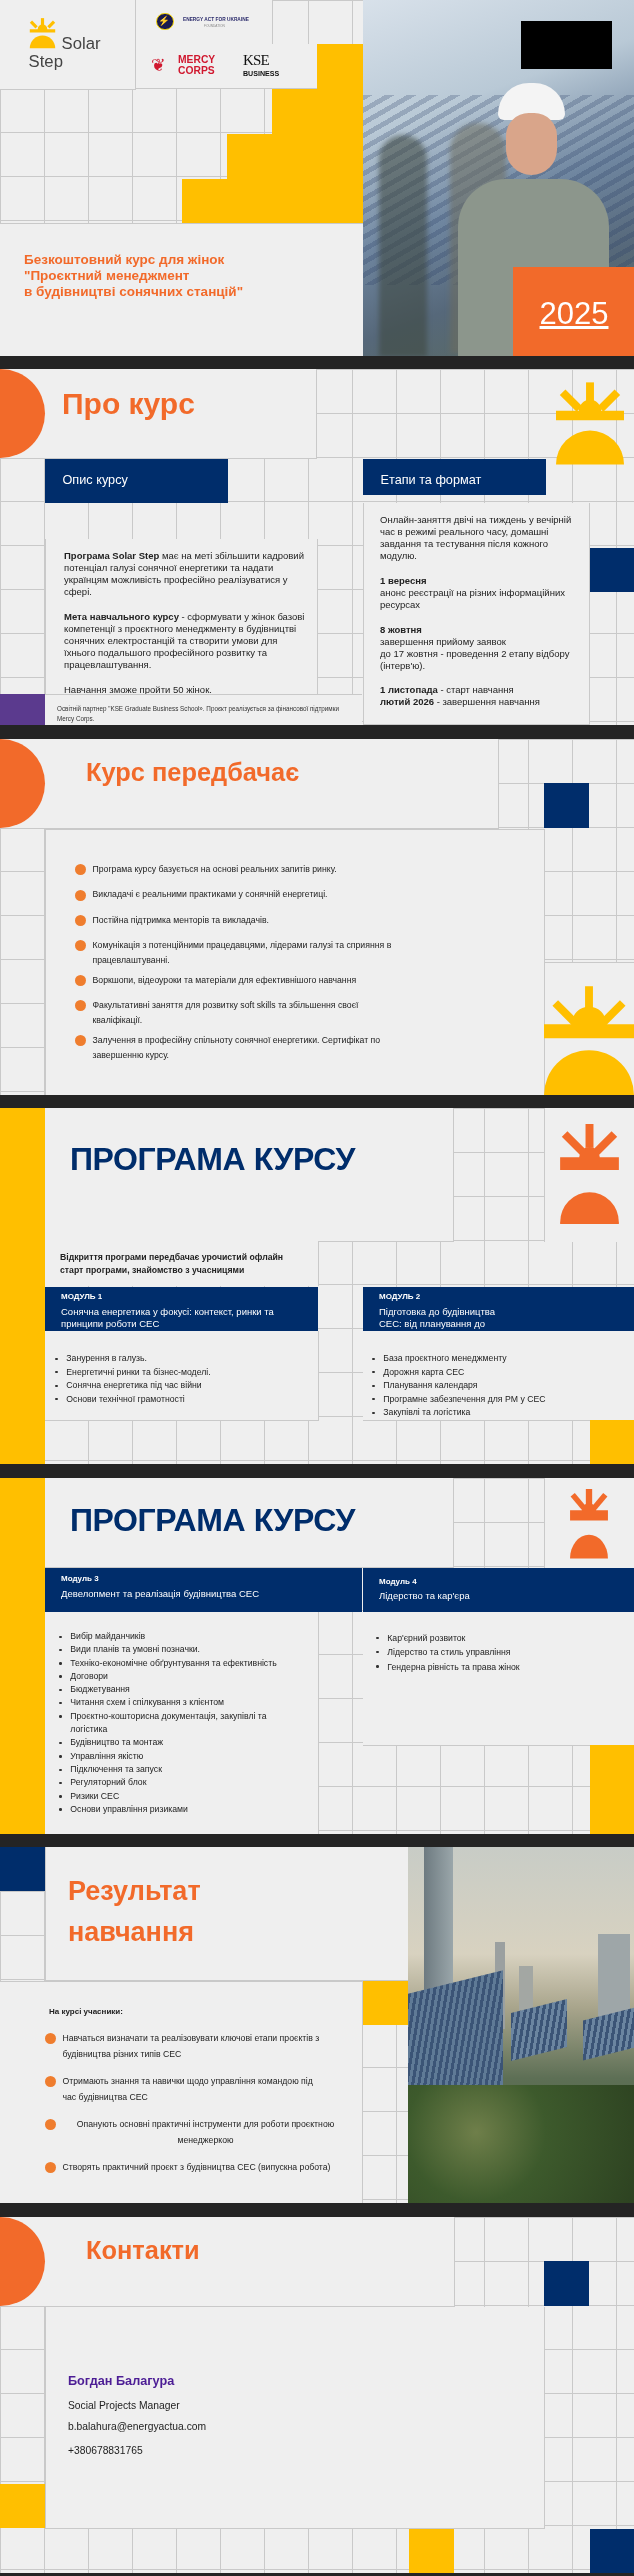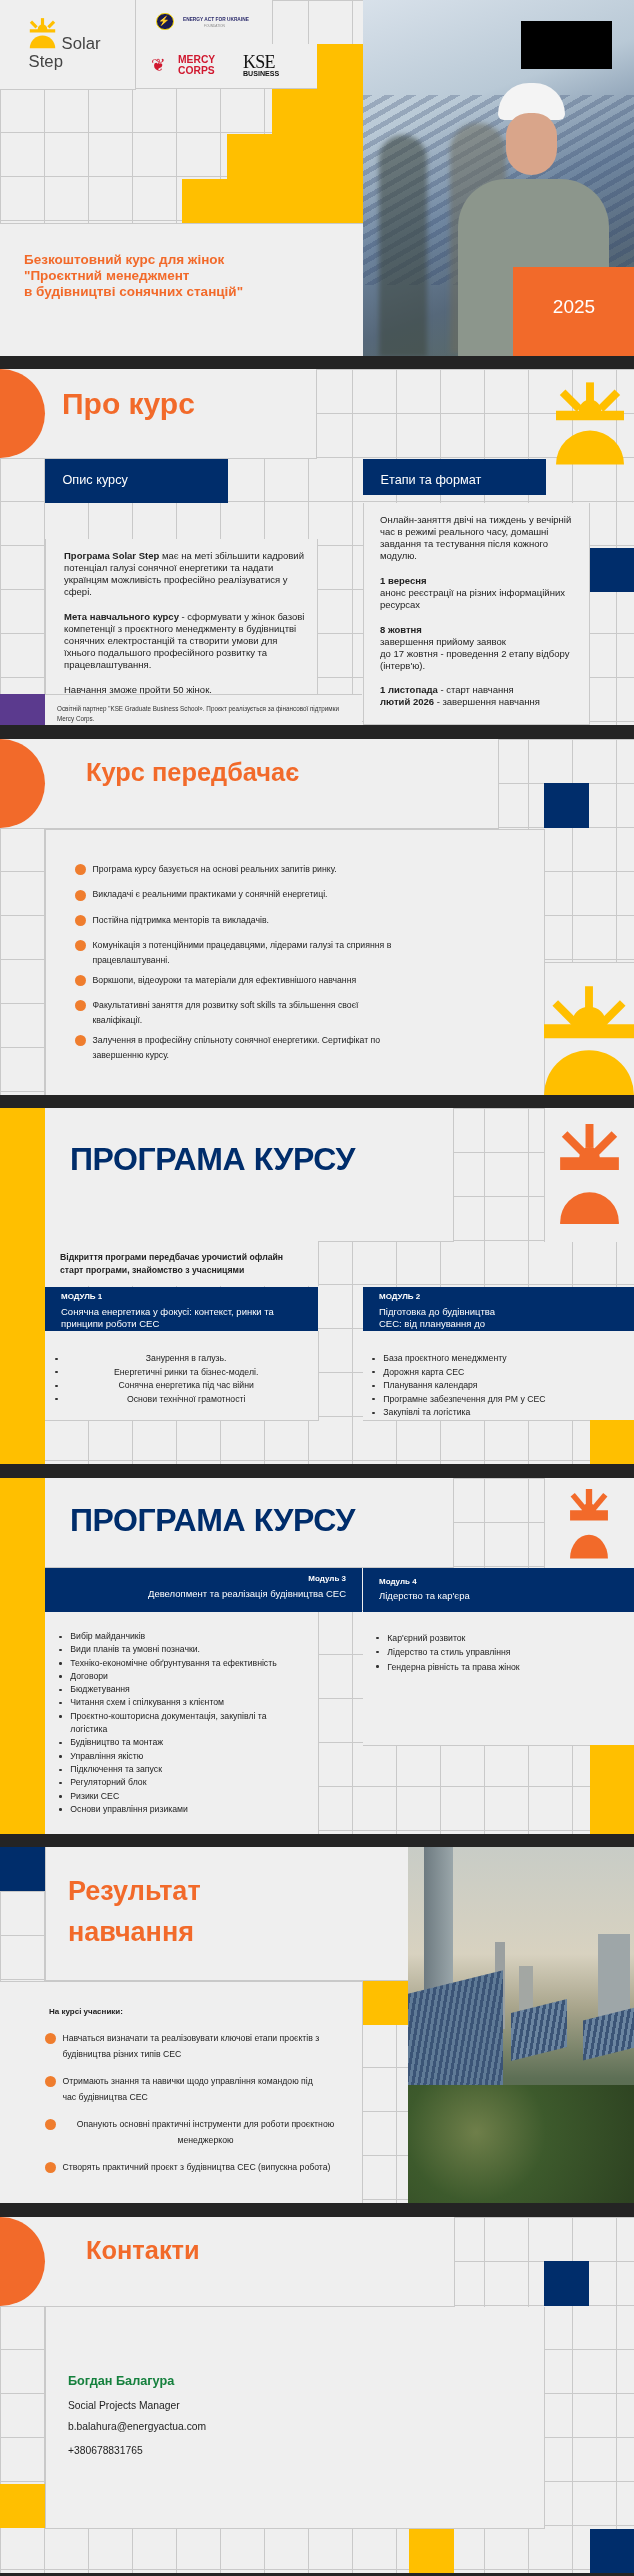--- a/index.html
+++ b/index.html
@@ -60,41 +60,41 @@
     <span style="position:absolute;left:0;top:0;width:17.5px;height:17.5px;border-radius:50%;background:#1a1a4e;border:1.6px solid #ffdd00;box-sizing:border-box;color:#ffdd00;font-size:9.5px;text-align:center;line-height:14.3px;">⚡</span>
     <span style="position:absolute;left:27px;top:4.8px;font-size:4.8px;font-weight:bold;color:#2b2b6b;white-space:nowrap;">ENERGY ACT FOR UKRAINE</span>
     <span style="position:absolute;left:48px;top:11px;font-size:3.2px;color:#888;">FOUNDATION</span>
   </div>
   <div style="position:absolute;left:151px;top:52px;width:71px;height:28.6px;">
     <span style="position:absolute;left:0;top:1.6px;color:#d0182f;font-size:17.5px;line-height:22px;">❦</span>
     <span style="position:absolute;left:27px;top:3.2px;font-size:10.3px;font-weight:bold;color:#d0182f;line-height:10.3px;">MERCY</span>
     <span style="position:absolute;left:27px;top:14.3px;font-size:10.3px;font-weight:bold;color:#d0182f;line-height:10.3px;">CORPS</span>
   </div>
   <div style="position:absolute;left:243px;top:52px;width:56px;height:28.6px;">
-    <span style="position:absolute;left:0;top:0;font-family:'Liberation Serif',serif;font-size:18px;color:#111;letter-spacing:-0.8px;">KSE</span>
+    <span style="position:absolute;left:0;top:0;font-family:'Liberation Serif',serif;font-size:15px;color:#111;letter-spacing:-0.8px;">KSE</span>
     <span style="position:absolute;left:0;top:17.5px;font-size:7.1px;font-weight:bold;color:#111;">BUSINESS</span>
   </div>
 
   <div style="position:absolute;left:24px;top:252px;color:#f26a2a;font-weight:bold;font-size:13.5px;line-height:16px;">
     <div>Безкоштовний курс для жінок</div>
     <div>"Проєктний менеджмент</div>
     <div>в будівництві сонячних станцій"</div>
   </div>
 
   <div style="position:absolute;left:363px;top:0;width:272px;height:356px;background:linear-gradient(160deg,#d8e1ea 0%,#b9c9d6 30%,#6f86a0 55%,#56687a 75%,#5a6a5a 100%);overflow:hidden;">
     <div style="position:absolute;left:0;top:95px;width:272px;height:190px;background:repeating-linear-gradient(150deg,rgba(40,60,100,0.25) 0 4.8px,transparent 4.8px 11px);"></div>
     <div style="position:absolute;left:16px;top:135px;width:48px;height:222px;background:rgba(60,70,60,0.55);border-radius:24px 24px 0 0;filter:blur(2.4px);"></div>
     <div style="position:absolute;left:87px;top:123px;width:56px;height:230px;background:rgba(110,110,95,0.55);border-radius:28px 28px 0 0;filter:blur(2.4px);"></div>
     <div style="position:absolute;left:135px;top:83px;width:67px;height:37px;background:#f4f4f4;border-radius:33px 33px 6.3px 6.3px;"></div>
     <div style="position:absolute;left:143px;top:113px;width:51px;height:62px;background:#d9a58a;border-radius:24px 24px 27px 27px;"></div>
     <div style="position:absolute;left:95px;top:179px;width:151px;height:178px;background:#8c968c;border-radius:48px 48px 0 0;"></div>
   </div>
   <div class="blk" style="left:521px;top:20.6px;width:91px;height:48px;background:#000;"></div>
   <div class="blk orange" style="left:513px;top:267px;width:122px;height:89px;">
-    <span style="position:absolute;left:0;right:0;top:28.6px;text-align:center;color:#fff;font-size:19px;">2025</span>
+    <span style="position:absolute;left:0;right:0;top:28.6px;text-align:center;color:#fff;font-size:31px;text-decoration:underline;">2025</span>
   </div>
 </section>
 
 <section class="slide" style="top:369px;">
   <div class="grid"></div>
   <div class="panel" style="left:0;top:0;width:317px;height:90px;border:none;border-right:0.8px solid #c9c9c9;border-bottom:0.8px solid #c9c9c9;"></div>
   <div class="blk orange" style="left:-44px;top:0;width:89px;height:89px;border-radius:50%;"></div>
   <div class="ttl-or" style="left:62px;top:17.5px;font-size:30px;">Про курс</div>
 
   <svg class="sun" width="68" height="83" viewBox="0 0 86 104" style="left:556px;top:12.7px;">
@@ -183,21 +183,21 @@
     <path d="M0 124 A37 38 0 0 1 74 124 V126 H0 Z" fill="#f26a2a"></path>
   </svg>
   <div class="panel" style="left:45px;top:133px;width:274px;height:45px;border:none;border-right:0.8px solid #c9c9c9;"></div>
   <div class="txt" style="left:60px;top:143px;width:238px;font-size:8.7px;font-weight:bold;line-height:12.7px;">Відкриття програми передбачає урочистий офлайн старт програми, знайомство з учасницями</div>
 
   <div class="modhead" style="left:45px;top:179px;width:273px;height:44px;">
     <div class="lbl">МОДУЛЬ 1</div>
     <div class="nm">Сонячна енергетика у фокусі: контекст, ринки та  принципи роботи СЕС</div>
   </div>
   <div class="panel" style="left:45px;top:223px;width:274px;height:90px;border:none;border-right:0.8px solid #c9c9c9;border-bottom:0.8px solid #c9c9c9;"></div>
-  <ul class="bul sq" style="left:52px;top:244px;width:254px;font-size:8.7px;line-height:13.5px;text-align:center;">
+  <ul class="bul sq" style="left:52px;top:244px;width:254px;font-size:8.7px;line-height:13.5px;">
     <li><span class="dot"></span><span>Занурення в галузь.</span></li>
     <li><span class="dot"></span><span>Енергетичні ринки та бізнес-моделі.</span></li>
     <li><span class="dot"></span><span>Сонячна енергетика під час війни</span></li>
     <li><span class="dot"></span><span>Основи технічної грамотності</span></li>
   </ul>
 
   <div class="modhead" style="left:363px;top:179px;width:272px;height:44px;">
     <div class="lbl">МОДУЛЬ 2</div>
     <div class="nm" style="width:135px;">Підготовка до будівництва СЕС: від планування до поставки</div>
   </div>
@@ -219,21 +219,21 @@
   <div class="ttl-nv" style="left:70px;top:24px;font-size:32px;letter-spacing:-0.4px;">ПРОГРАМА КУРСУ</div>
   <div class="panel" style="left:544px;top:0;width:90px;height:90px;border:none;border-left:0.8px solid #c9c9c9;"></div>
   <svg class="sun" width="38" height="71" viewBox="0 0 48 90" style="left:570px;top:11px;">
     <rect x="20" y="0" width="8" height="22" fill="#f26a2a"></rect>
     <rect x="7" y="5" width="7" height="22" fill="#f26a2a" transform="rotate(-40 10 16)"></rect>
     <rect x="34" y="5" width="7" height="22" fill="#f26a2a" transform="rotate(40 38 16)"></rect>
     <path d="M0 27 H15 A9 9 0 0 1 33 27 H48 V40 H0 Z" fill="#f26a2a"></path>
     <path d="M0 88 A24 30 0 0 1 48 88 Z" fill="#f26a2a"></path>
   </svg>
 
-  <div class="modhead" style="left:45px;top:90px;width:317px;height:44px;padding-top:6.3px;text-align:right;">
+  <div class="modhead" style="left:45px;top:90px;width:317px;height:44px;padding-top:6.3px;">
     <div class="lbl">Модуль 3</div>
     <div class="nm">Девелопмент та реалізація будівництва СЕС</div>
   </div>
   <div class="panel" style="left:45px;top:134px;width:274px;height:222px;border:none;border-right:0.8px solid #c9c9c9;"></div>
   <ul class="bul sq" style="left:56px;top:152px;width:254px;font-size:8.7px;line-height:13.3px;">
     <li><span class="dot"></span><span>Вибір майданчиків</span></li>
     <li><span class="dot"></span><span>Види планів та умовні позначки.</span></li>
     <li><span class="dot"></span><span>Техніко-економічне обґрунтування та ефективність</span></li>
     <li><span class="dot"></span><span>Договори</span></li>
     <li><span class="dot"></span><span>Бюджетування</span></li>
@@ -289,21 +289,21 @@
   </div>
 </section>
 
 <section class="slide" style="top:2217px;">
   <div class="grid"></div>
   <div class="panel" style="left:0;top:0;width:455px;height:90px;border:none;border-right:0.8px solid #c9c9c9;border-bottom:0.8px solid #c9c9c9;"></div>
   <div class="blk orange" style="left:-44px;top:0;width:89px;height:89px;border-radius:50%;"></div>
   <div class="ttl-or" style="left:86px;top:19px;font-size:25.4px;">Контакти</div>
   <div class="blk navy" style="left:544px;top:44px;width:45px;height:45px;"></div>
   <div class="panel" style="left:45px;top:90px;width:500px;height:222px;border:none;border-left:0.8px solid #c9c9c9;border-right:0.8px solid #c9c9c9;border-bottom:0.8px solid #c9c9c9;"></div>
-  <div style="position:absolute;left:68px;top:157px;font-size:12.7px;font-weight:bold;color:#15803d;">Богдан Балагура</div>
+  <div style="position:absolute;left:68px;top:157px;font-size:12.7px;font-weight:bold;color:#4c1d95;">Богдан Балагура</div>
   <div style="position:absolute;left:68px;top:183px;font-size:10.3px;color:#222;">Social Projects Manager</div>
   <a style="position:absolute;left:68px;top:204px;font-size:10.3px;color:#222;text-decoration:none;">b.balahura@energyactua.com</a>
   <a style="position:absolute;left:68px;top:228px;font-size:10.3px;color:#222;text-decoration:none;">+380678831765</a>
   <div class="blk yellow" style="left:0;top:267px;width:45px;height:44px;"></div>
   <div class="blk yellow" style="left:409px;top:312px;width:45px;height:44px;"></div>
   <div class="blk navy" style="left:590px;top:312px;width:45px;height:44px;"></div>
 </section>
 
 
 </body></html>

